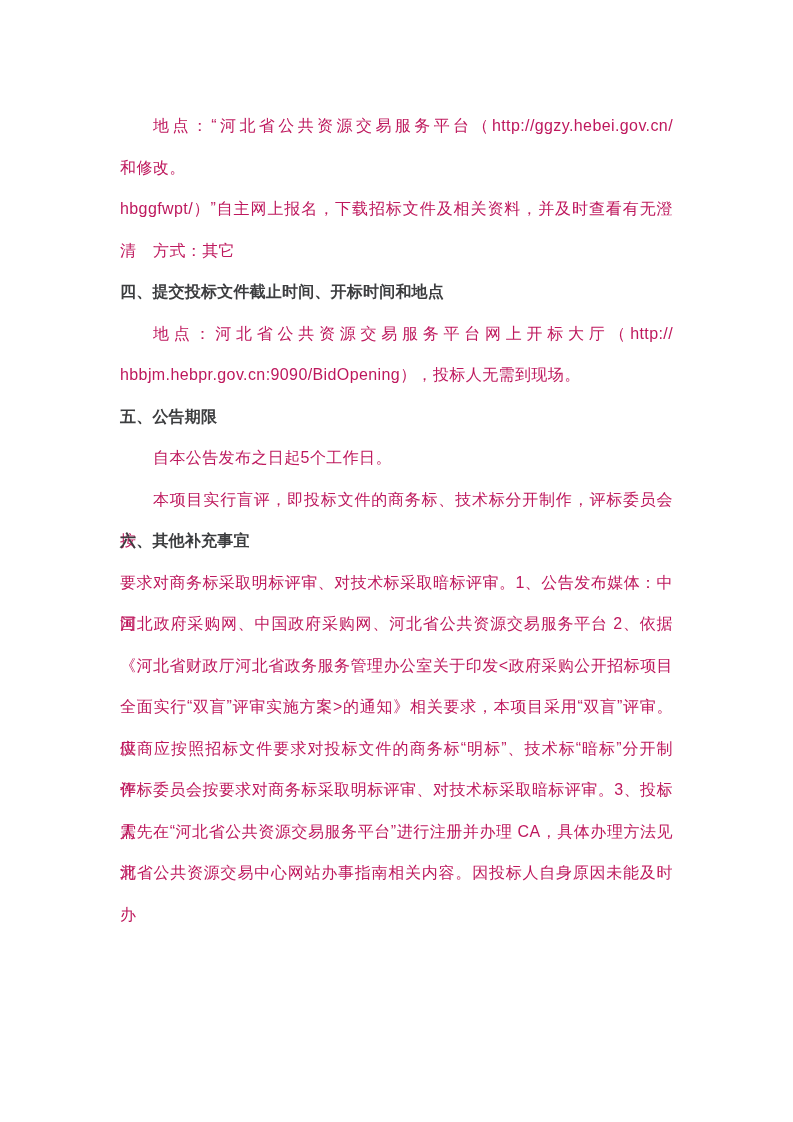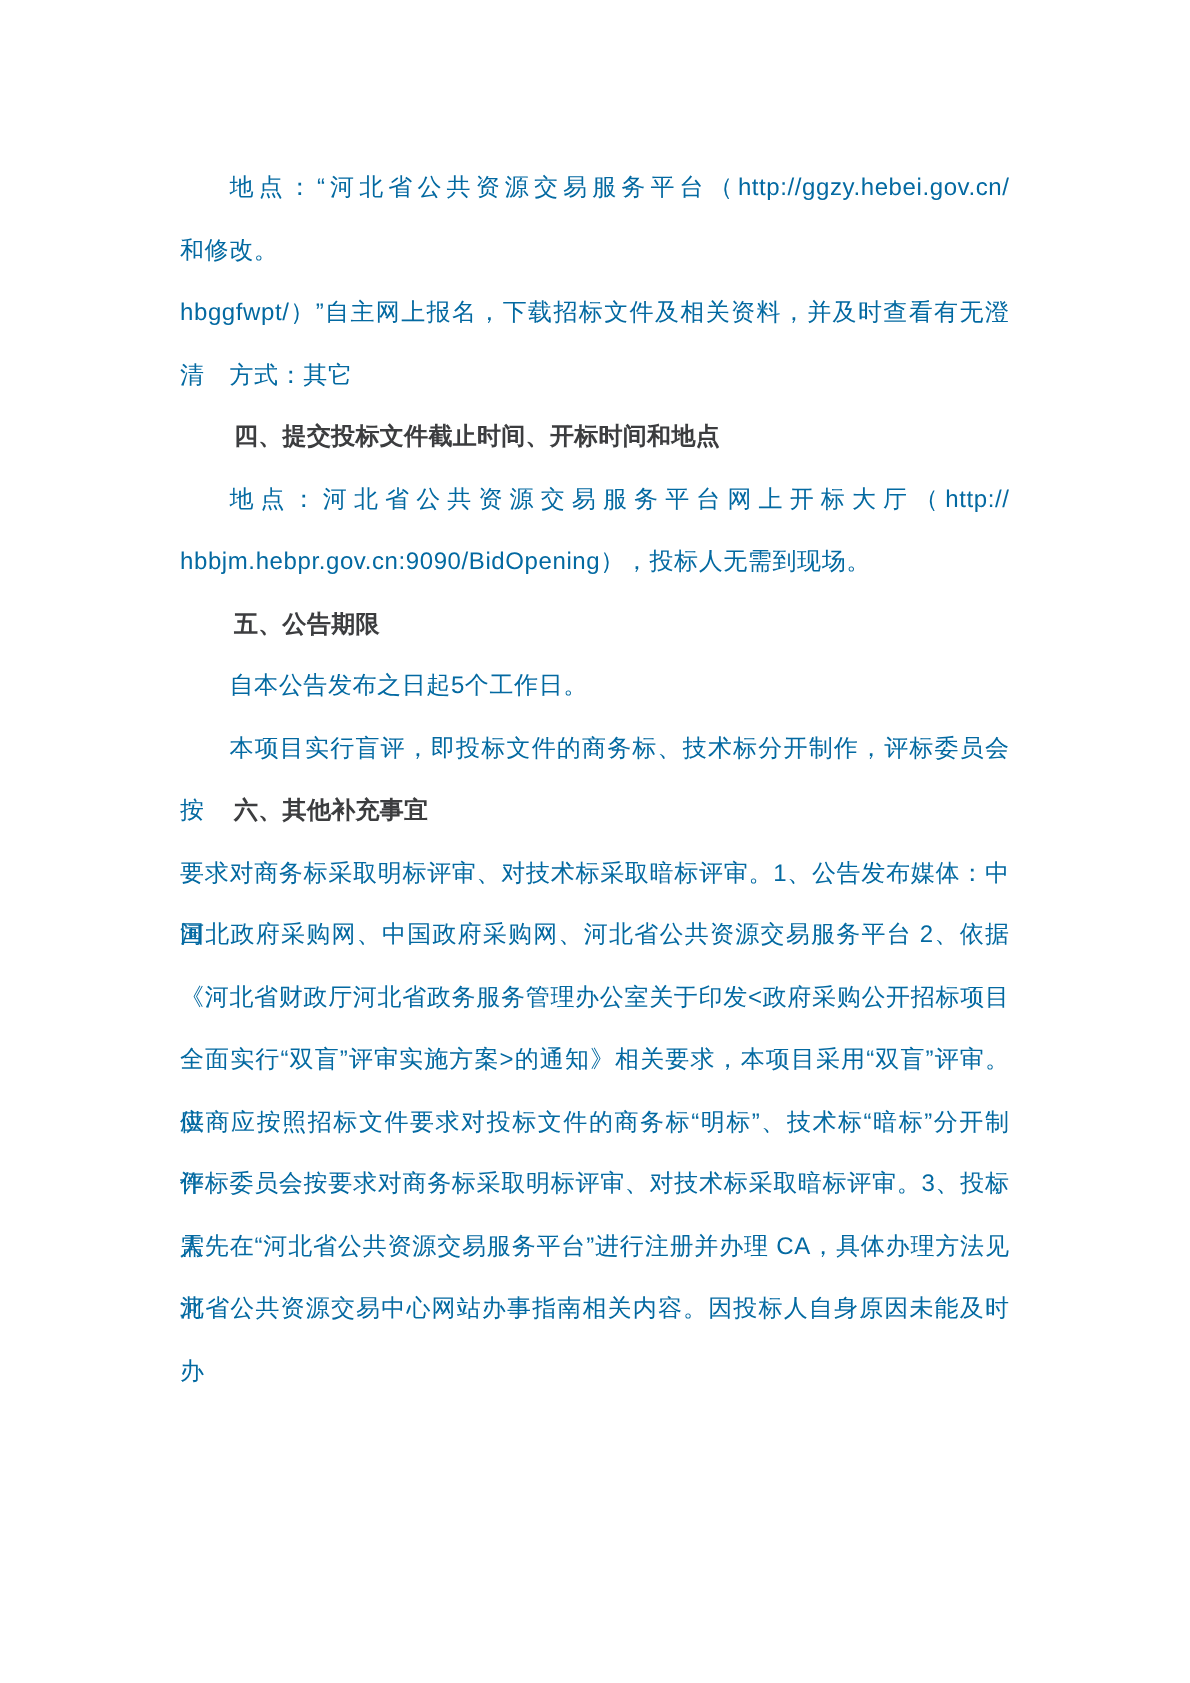--- a/index.html
+++ b/index.html
@@ -18,39 +18,38 @@
   .content {
     position: absolute;
     left: 120px;
     top: 105px;
     width: 553px;
   }
   .line {
     height: 41.5px;
     line-height: 41.5px;
     font-size: 16px;
-    color: #0369a1;
+    color: #be185d;
     letter-spacing: 0.4px;
     white-space: nowrap;
     overflow: visible;
   }
   .line.justify {
     white-space: normal;
     text-align: justify;
     text-align-last: justify;
     text-justify: inter-ideograph;
   }
   .line.indent {
     text-indent: 33px;
   }
   .line.bold {
     font-weight: 700;
     color: #3c3d3f;
     letter-spacing: 0.2px;
-    margin-left: 36px;
   }
 </style>
 </head>
 <body>
 
 <div class="page">
   <div class="content" id="document-content">
       <div class="line justify indent">地点：“河北省公共资源交易服务平台（http://ggzy.hebei.gov.cn/</div>
       <div class="line">和修改。</div>
       <div class="line justify">hbggfwpt/）”自主网上报名，下载招标文件及相关资料，并及时查看有无澄清</div>

